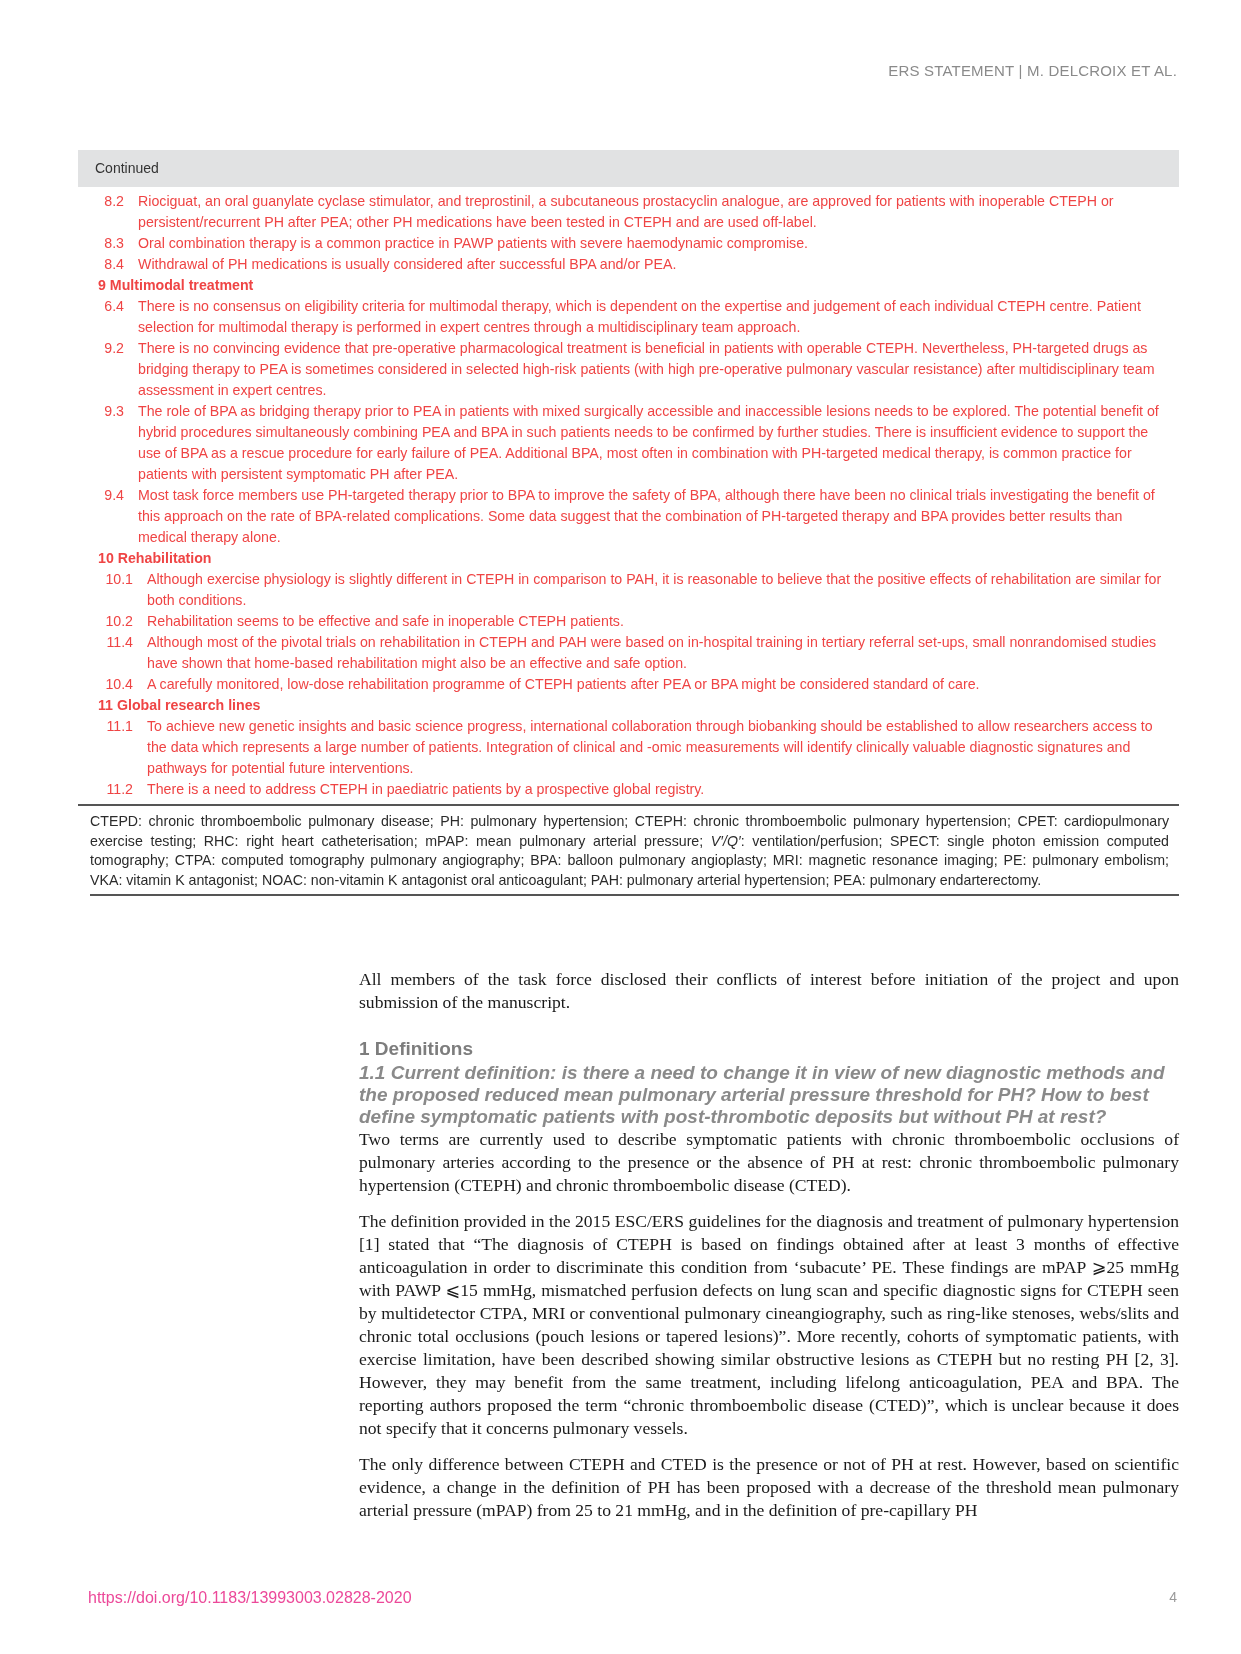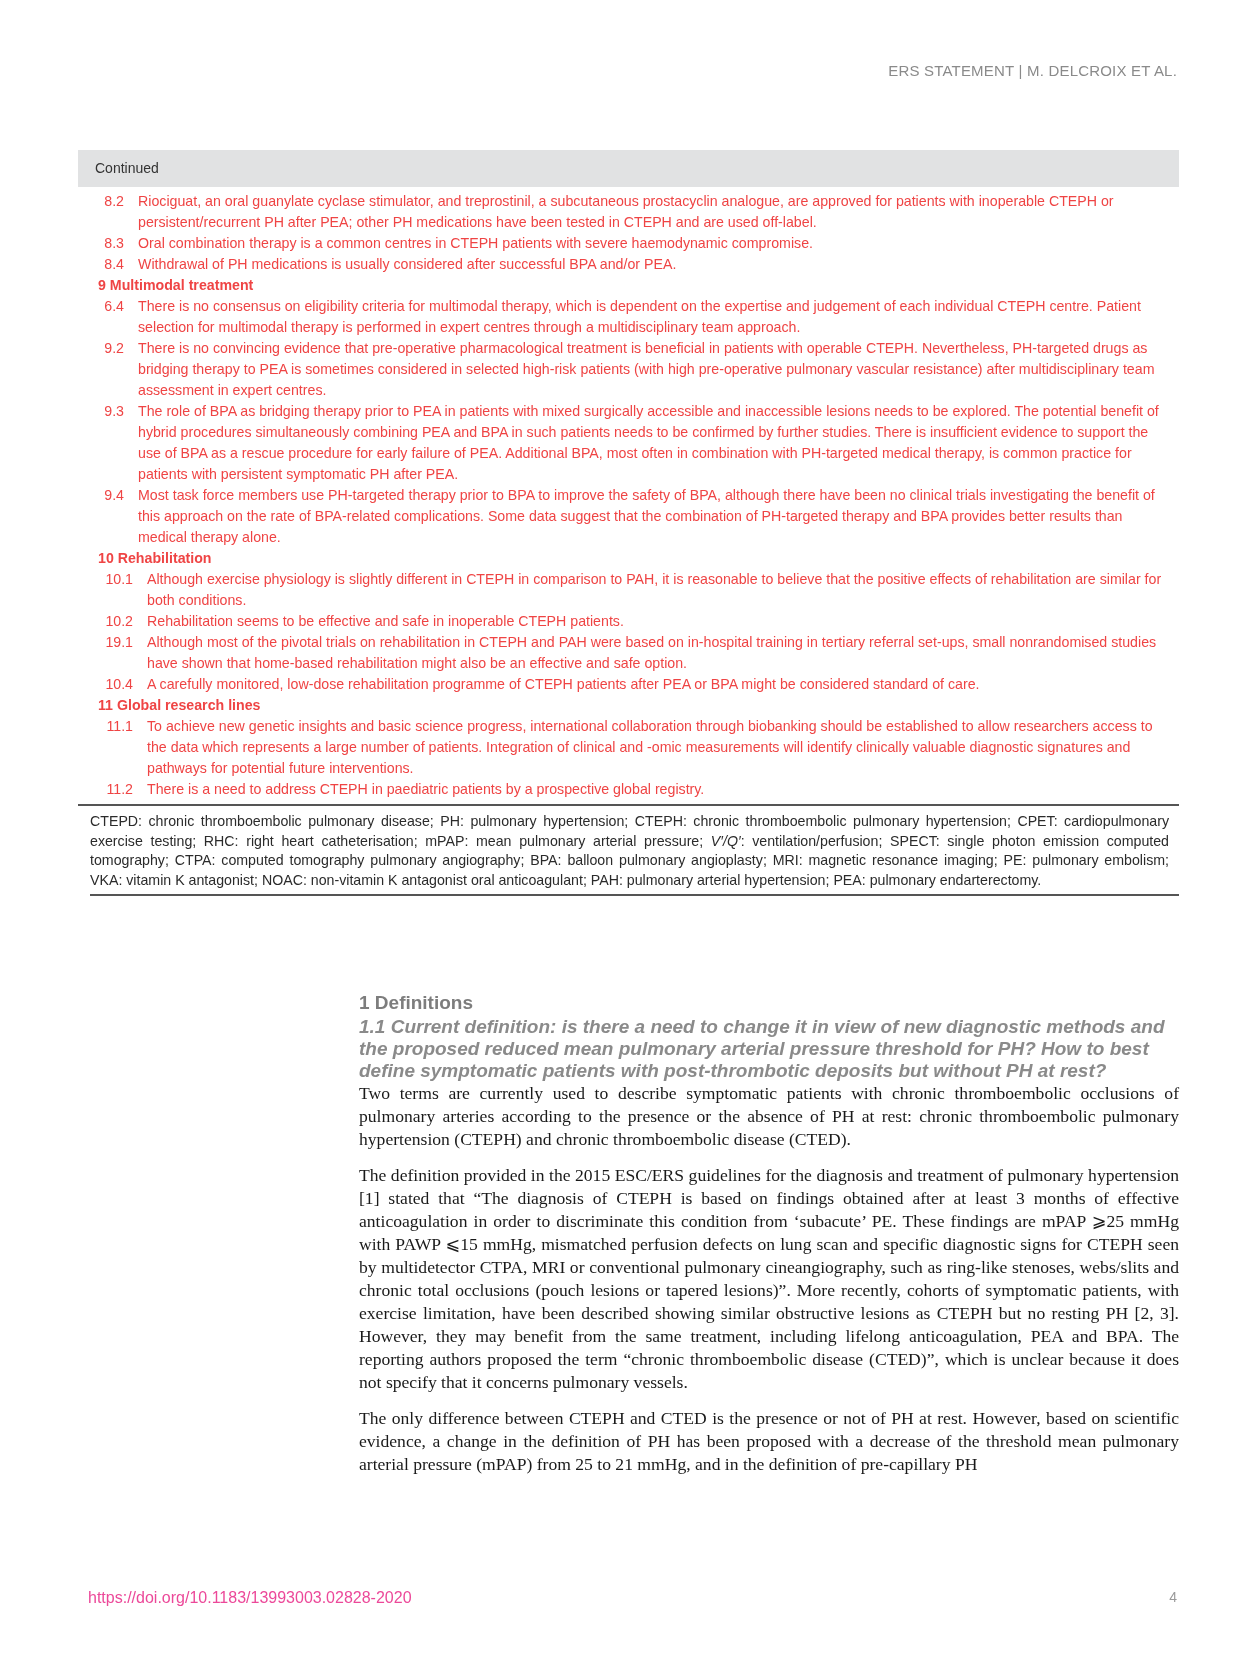--- a/index.html
+++ b/index.html
@@ -59,21 +59,21 @@
 
 <div class="table-wrap">
   <div class="table-header">Continued</div>
   <div class="table-body">
     <div class="item">
       <span class="num">8.2</span>
       <span class="txt">Riociguat, an oral guanylate cyclase stimulator, and treprostinil, a subcutaneous prostacyclin analogue, are approved for patients with inoperable CTEPH or persistent/recurrent PH after PEA; other PH medications have been tested in CTEPH and are used off-label.</span>
     </div>
     <div class="item">
       <span class="num">8.3</span>
-      <span class="txt">Oral combination therapy is a common centres in CTEPH patients with severe haemodynamic compromise.</span>
+      <span class="txt">Oral combination therapy is a common practice in PAWP patients with severe haemodynamic compromise.</span>
     </div>
     <div class="item">
       <span class="num">8.4</span>
       <span class="txt">Withdrawal of PH medications is usually considered after successful BPA and/or PEA.</span>
     </div>
 
     <div class="sec-title">9 Multimodal treatment</div>
     <div class="item">
       <span class="num">6.4</span>
       <span class="txt">There is no consensus on eligibility criteria for multimodal therapy, which is dependent on the expertise and judgement of each individual CTEPH centre. Patient selection for multimodal therapy is performed in expert centres through a multidisciplinary team approach.</span>
@@ -94,21 +94,21 @@
     <div class="sec-title">10 Rehabilitation</div>
     <div class="item wide">
       <span class="num">10.1</span>
       <span class="txt">Although exercise physiology is slightly different in CTEPH in comparison to PAH, it is reasonable to believe that the positive effects of rehabilitation are similar for both conditions.</span>
     </div>
     <div class="item wide">
       <span class="num">10.2</span>
       <span class="txt">Rehabilitation seems to be effective and safe in inoperable CTEPH patients.</span>
     </div>
     <div class="item wide">
-      <span class="num">19.1</span>
+      <span class="num">11.4</span>
       <span class="txt">Although most of the pivotal trials on rehabilitation in CTEPH and PAH were based on in-hospital training in tertiary referral set-ups, small nonrandomised studies have shown that home-based rehabilitation might also be an effective and safe option.</span>
     </div>
     <div class="item wide">
       <span class="num">10.4</span>
       <span class="txt">A carefully monitored, low-dose rehabilitation programme of CTEPH patients after PEA or BPA might be considered standard of care.</span>
     </div>
 
     <div class="sec-title">11 Global research lines</div>
     <div class="item wide">
       <span class="num">11.1</span>
@@ -118,20 +118,21 @@
       <span class="num">11.2</span>
       <span class="txt">There is a need to address CTEPH in paediatric patients by a prospective global registry.</span>
     </div>
   </div>
   <div class="rule-top"></div>
   <div class="footnote"><span>CTEPD: chronic thromboembolic pulmonary disease; PH: pulmonary hypertension; CTEPH: chronic thromboembolic pulmonary hypertension; CPET: cardiopulmonary exercise testing; RHC: right heart catheterisation; mPAP: mean pulmonary arterial pressure; </span><i class="v">V′/Q′</i><span>: ventilation/perfusion; SPECT: single photon emission computed tomography; CTPA: computed tomography pulmonary angiography; BPA: balloon pulmonary angioplasty; MRI: magnetic resonance imaging; PE: pulmonary embolism; VKA: vitamin K antagonist; NOAC: non-vitamin K antagonist oral anticoagulant; PAH: pulmonary arterial hypertension; PEA: pulmonary endarterectomy.</span></div>
   <div class="rule-bottom"></div>
 </div>
 
 <div class="main-col">
+  <p>All members of the task force disclosed their conflicts of interest before initiation of the project and upon submission of the manuscript.</p>
   <div class="h1">1 Definitions</div>
   <div class="h2">1.1 Current definition: is there a need to change it in view of new diagnostic methods and the proposed reduced mean pulmonary arterial pressure threshold for PH? How to best define symptomatic patients with post-thrombotic deposits but without PH at rest?</div>
   <p>Two terms are currently used to describe symptomatic patients with chronic thromboembolic occlusions of pulmonary arteries according to the presence or the absence of PH at rest: chronic thromboembolic pulmonary hypertension (CTEPH) and chronic thromboembolic disease (CTED).</p>
   <p>The definition provided in the 2015 ESC/ERS guidelines for the diagnosis and treatment of pulmonary hypertension [1] stated that “The diagnosis of CTEPH is based on findings obtained after at least 3 months of effective anticoagulation in order to discriminate this condition from ‘subacute’ PE. These findings are mPAP ⩾25 mmHg with PAWP ⩽15 mmHg, mismatched perfusion defects on lung scan and specific diagnostic signs for CTEPH seen by multidetector CTPA, MRI or conventional pulmonary cineangiography, such as ring-like stenoses, webs/slits and chronic total occlusions (pouch lesions or tapered lesions)”. More recently, cohorts of symptomatic patients, with exercise limitation, have been described showing similar obstructive lesions as CTEPH but no resting PH [2, 3]. However, they may benefit from the same treatment, including lifelong anticoagulation, PEA and BPA. The reporting authors proposed the term “chronic thromboembolic disease (CTED)”, which is unclear because it does not specify that it concerns pulmonary vessels.</p>
   <p>The only difference between CTEPH and CTED is the presence or not of PH at rest. However, based on scientific evidence, a change in the definition of PH has been proposed with a decrease of the threshold mean pulmonary arterial pressure (mPAP) from 25 to 21 mmHg, and in the definition of pre-capillary PH</p>
 </div>
 
 <div class="footer-doi">https://doi.org/10.1183/13993003.02828-2020</div>
 <div class="footer-page">4</div>
 

